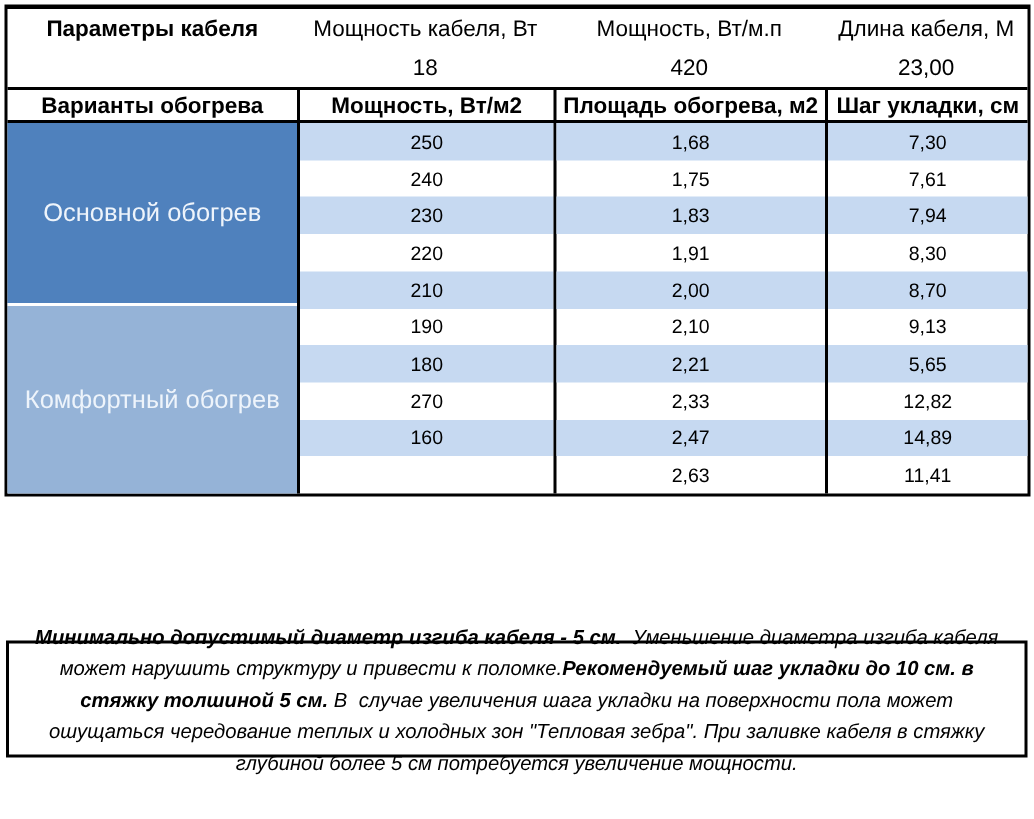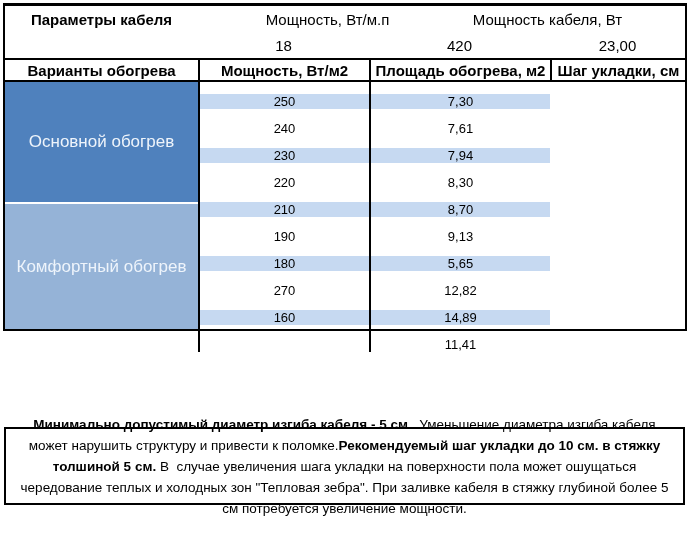--- a/index.html
+++ b/index.html
@@ -6,21 +6,21 @@
   html, body { width: 689px; height: 546px; background: #fff; }
   body { font-family: "Liberation Sans", sans-serif; color: #000; }
   .sheet { position: relative; width: 689px; height: 546px; background: #fff; overflow: hidden; }
 
   .cable-table {
     position: absolute; left: 3px; top: 3px; width: 684px;
     border: 2px solid #000; border-top-width: 3px; background: #fff;
   }
   .grid4 { display: grid; grid-template-columns: 193px 171px 181px 135px; }
 
-  .top-row  { height: 27px; gap: 44px; }
+  .top-row  { height: 27px; }
   .top-row2 { height: 25px; }
   .cell {
     display: flex; align-items: center; justify-content: center;
     font-size: 15px; white-space: nowrap;
   }
   .bold { font-weight: bold; }
 
   .header-row {
     height: 24px;
     border-top: 2px solid #000; border-bottom: 2px solid #000;
@@ -34,46 +34,46 @@
     display: flex; align-items: center; justify-content: center;
     color: #eef4fb; font-size: 17px;
   }
   .section-main    { background: var(--main-bg, #4f81bd); border-bottom: 2px solid #fff; }
   .section-comfort { background: var(--comfort-bg, #95b3d7); }
 
   .data-col { display: grid; grid-template-rows: repeat(10, 1fr); }
   .data-cell {
     display: flex; align-items: center; justify-content: center;
     font-size: 13px;
-    margin-top: 12px;
   }
   .data-col .data-cell:nth-child(odd) { background: var(--band, #c6d9f1); }
 
   .note-box {
     position: absolute; left: 4px; top: 427px; width: 681px; height: 78px;
     border: 2px solid #000;
     display: flex; align-items: center; justify-content: center;
     padding: 4px 12px;
+    font-style: italic;
   }
   .note-text {
     text-align: center; font-size: 13.5px; line-height: 21px;
     white-space: pre-wrap;
   }
 </style>
 </head>
 <body>
 
 <div class="sheet">
 
   <div class="cable-table">
 
     <div class="grid4 top-row">
       <div class="cell bold">Параметры кабеля</div>
+      <div class="cell">Мощность кабеля, Вт</div>
       <div class="cell">Мощность, Вт/м.п</div>
-      <div class="cell">Мощность кабеля, Вт</div>
       <div class="cell">Длина кабеля, М</div>
     </div>
     <div class="grid4 top-row2">
       <div class="cell"></div>
       <div class="cell">18</div>
       <div class="cell">420</div>
       <div class="cell">23,00</div>
     </div>
 
     <div class="grid4 header-row">
@@ -95,20 +95,32 @@
         <div class="data-cell">240</div>
         <div class="data-cell">230</div>
         <div class="data-cell">220</div>
         <div class="data-cell">210</div>
         <div class="data-cell">190</div>
         <div class="data-cell">180</div>
         <div class="data-cell">270</div>
         <div class="data-cell">160</div>
       </div>
 
+      <div class="data-col bl">
+        <div class="data-cell">1,68</div>
+        <div class="data-cell">1,75</div>
+        <div class="data-cell">1,83</div>
+        <div class="data-cell">1,91</div>
+        <div class="data-cell">2,00</div>
+        <div class="data-cell">2,10</div>
+        <div class="data-cell">2,21</div>
+        <div class="data-cell">2,33</div>
+        <div class="data-cell">2,47</div>
+        <div class="data-cell">2,63</div>
+      </div>
 
       <div class="data-col bl">
         <div class="data-cell">7,30</div>
         <div class="data-cell">7,61</div>
         <div class="data-cell">7,94</div>
         <div class="data-cell">8,30</div>
         <div class="data-cell">8,70</div>
         <div class="data-cell">9,13</div>
         <div class="data-cell">5,65</div>
         <div class="data-cell">12,82</div>

